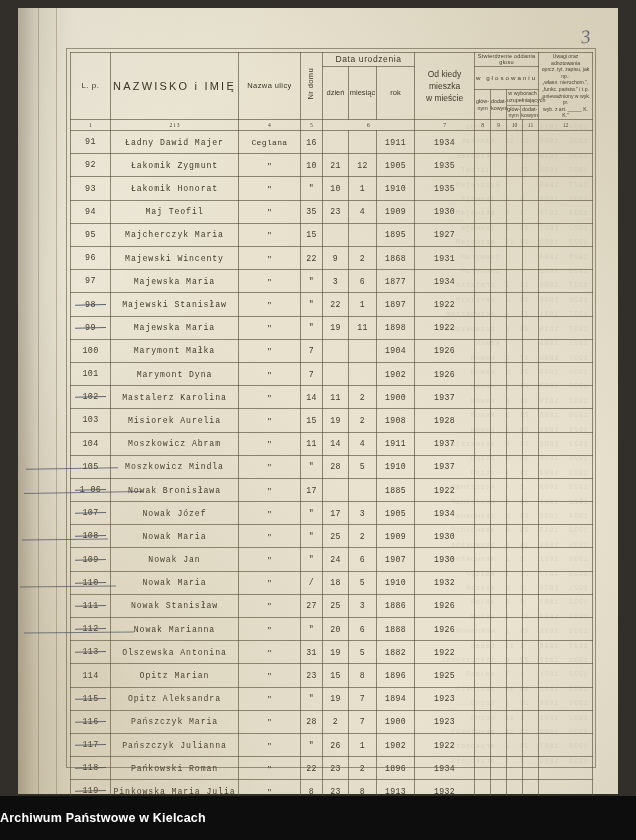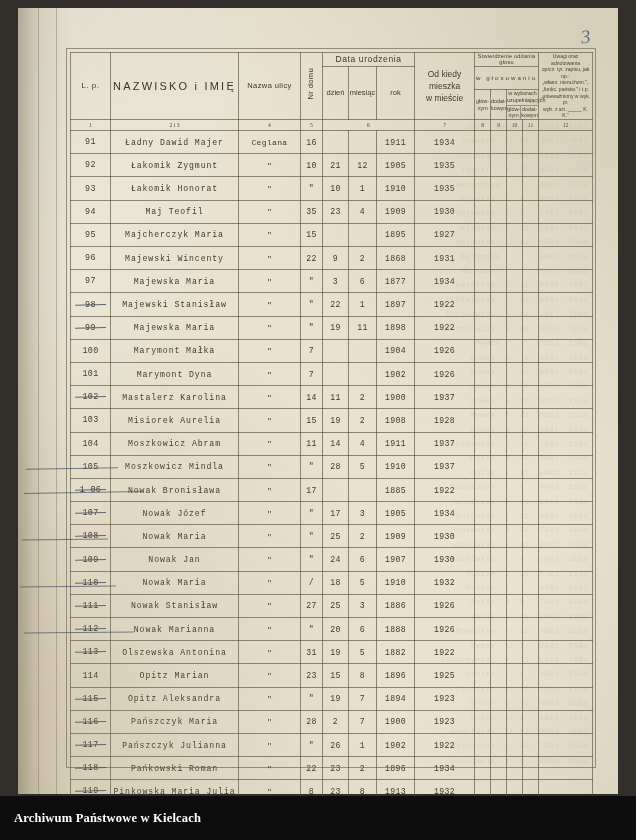--- a/index.html
+++ b/index.html
@@ -175,22 +175,21 @@
     left: 0; bottom: 0;
     width: 636px; height: 44px;
     background: #0d0d0d;
     display: flex; align-items: center;
   }
   .footer span {
     color: #ffffff;
     font-size: 12.5px;
     font-weight: bold;
     letter-spacing: 0.2px;
-    padding-left: 14px;
-    font-family: Liberation Serif, serif;
+    padding-left: 0;
   }
 </style>
 </head>
 <body>
 
 <div id="page">
 
   <div class="sheet">
 
     <div class="gutter"></div>

